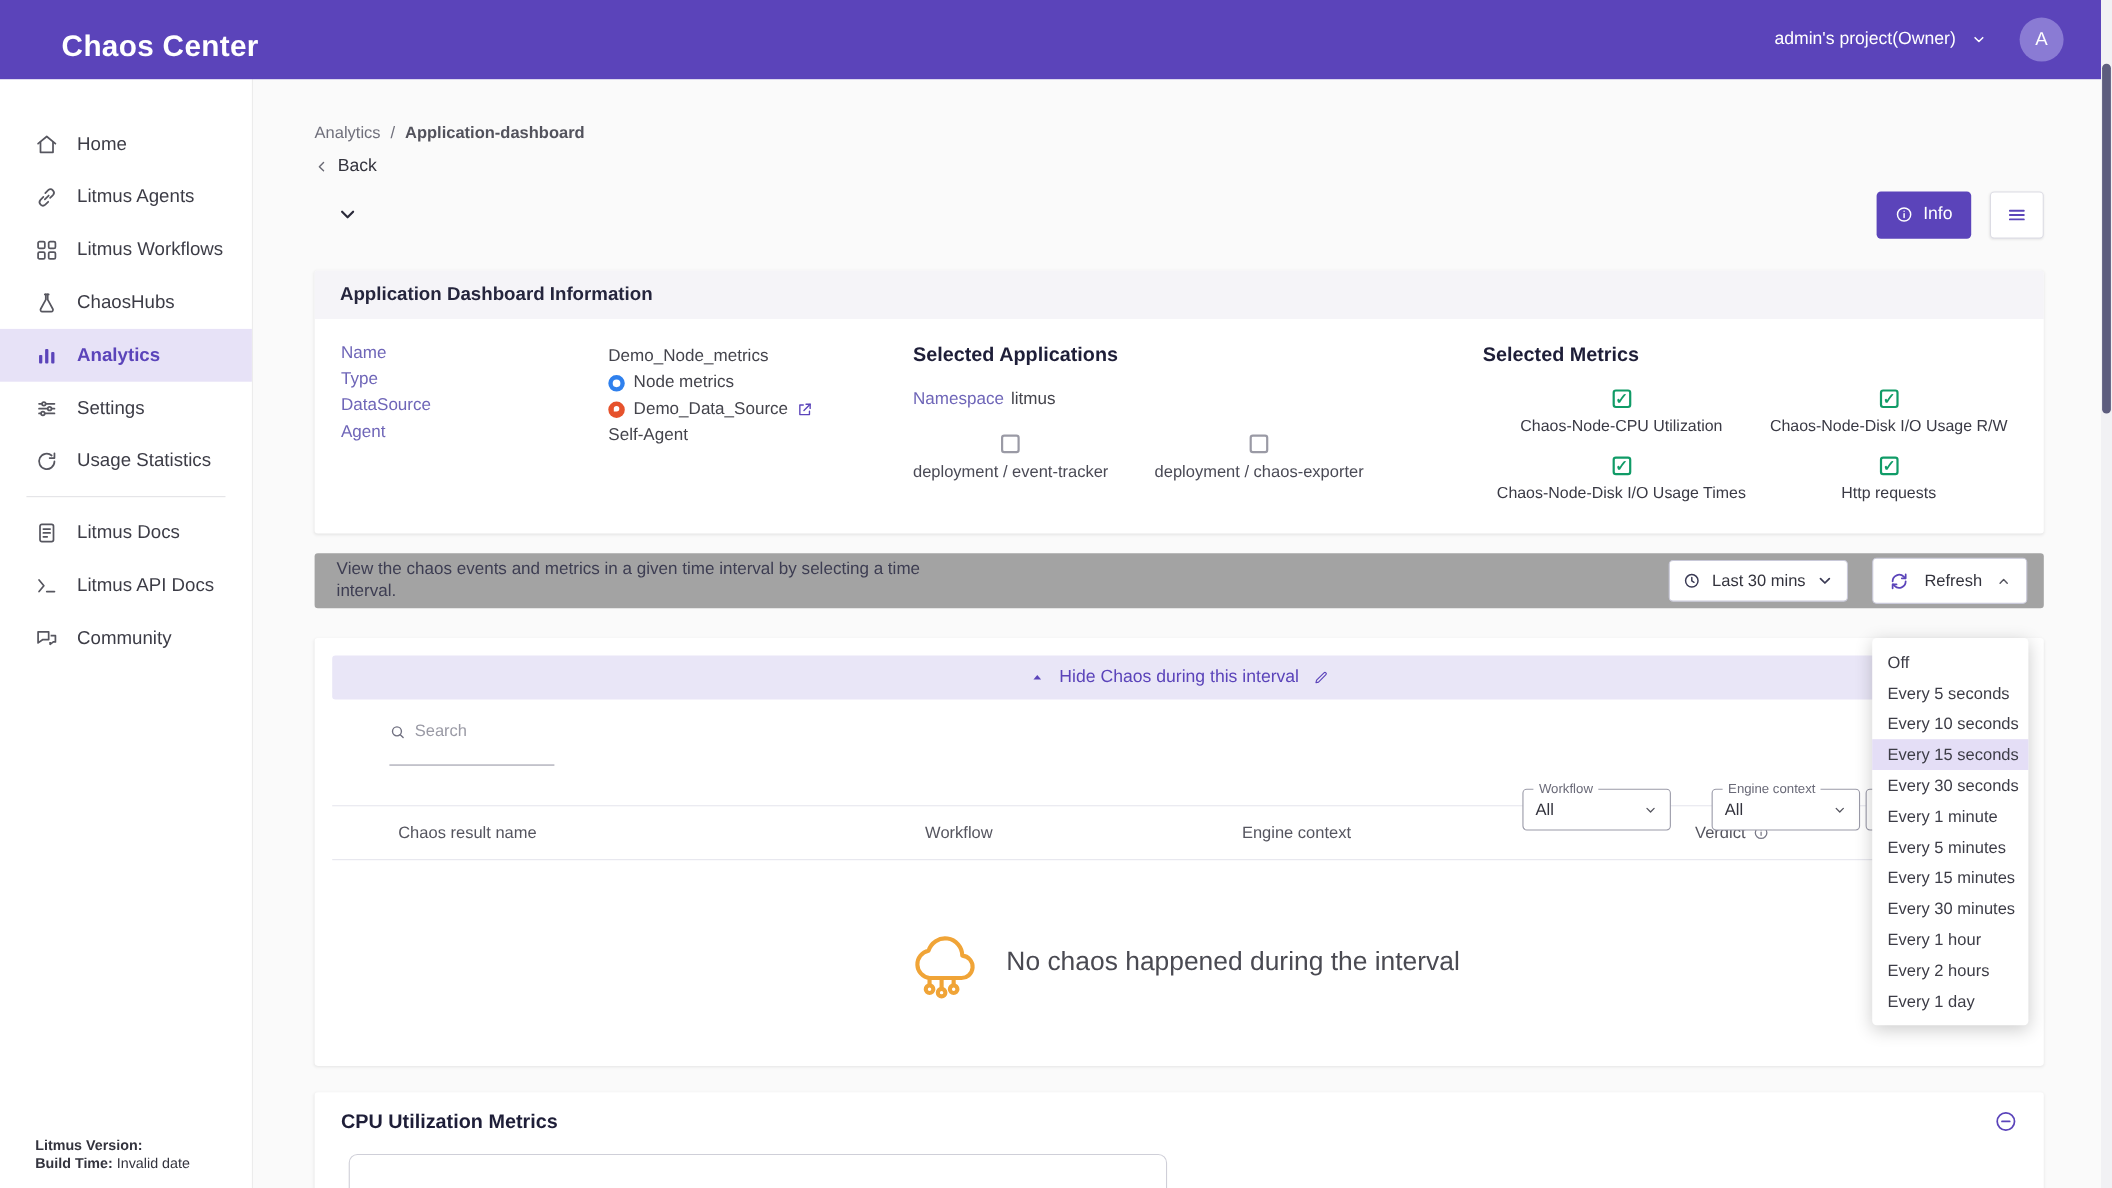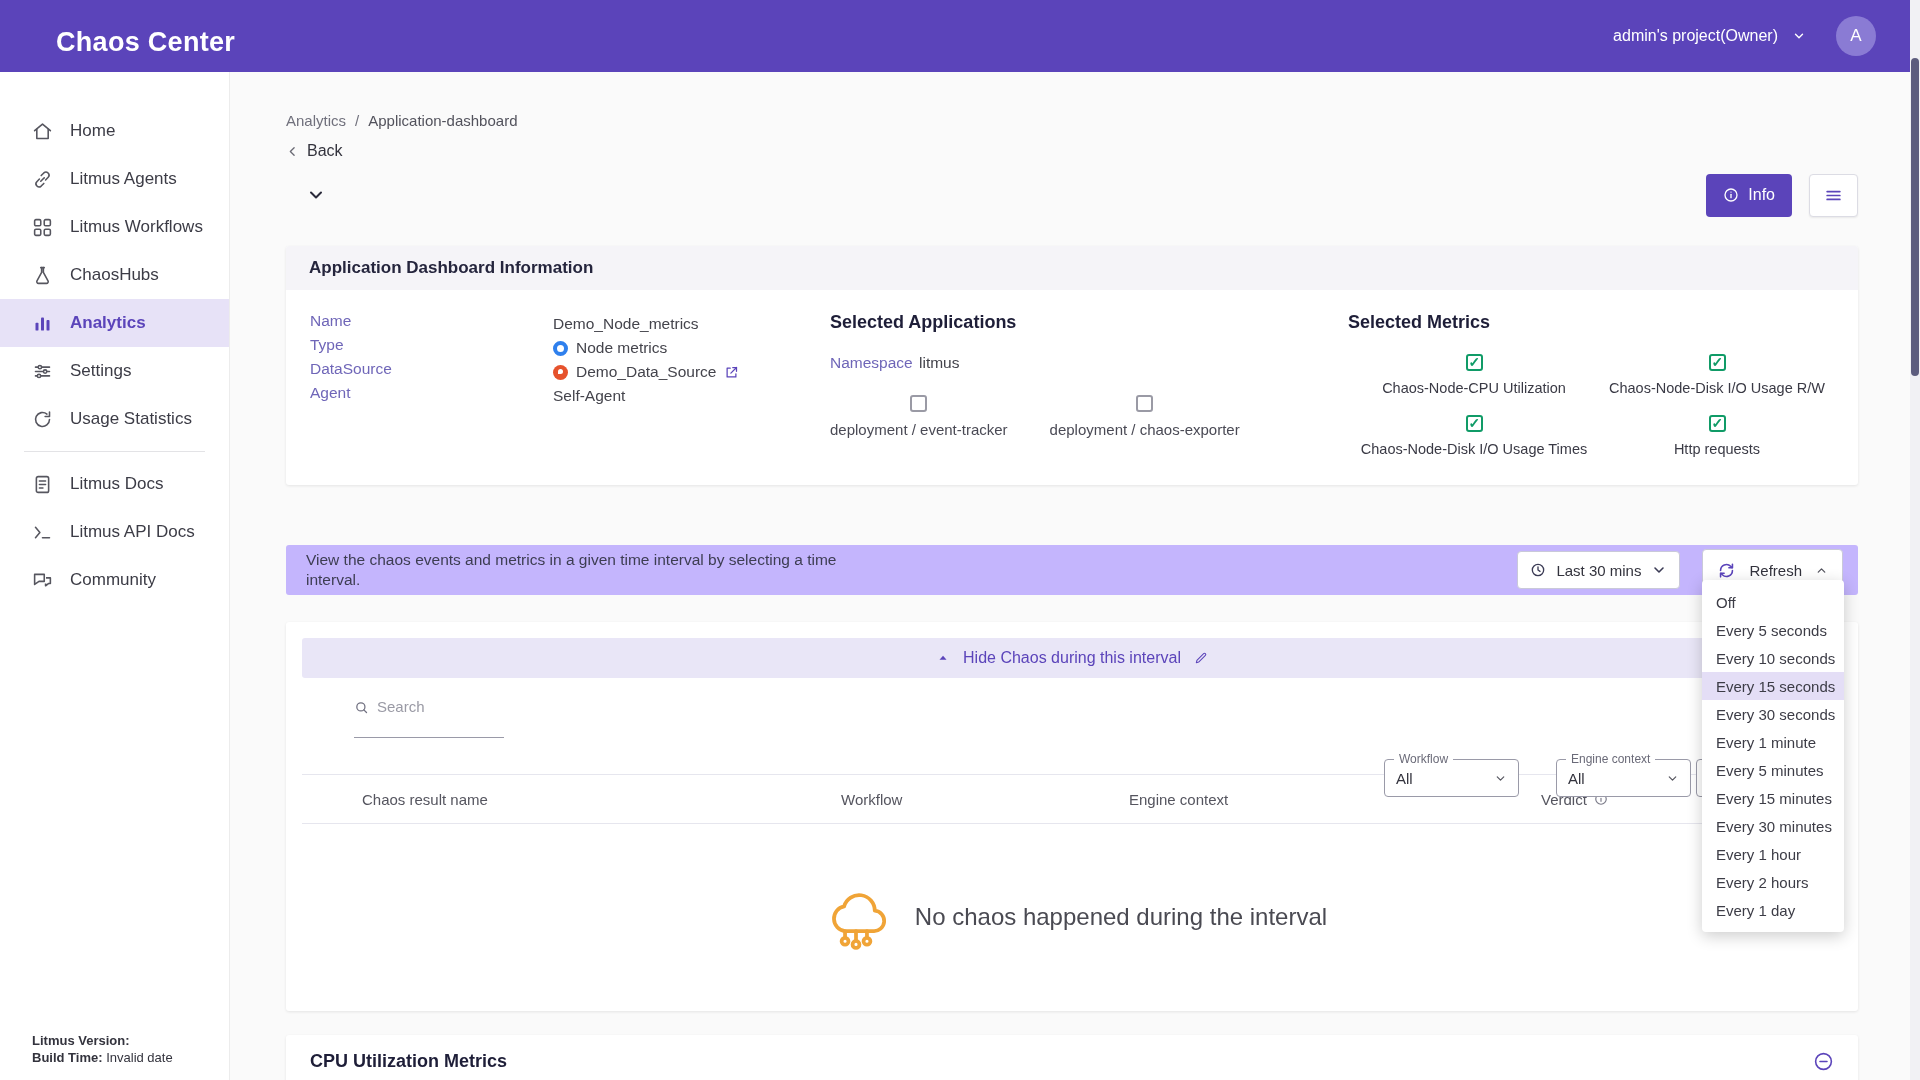--- a/index.html
+++ b/index.html
@@ -25,21 +25,21 @@
   .nav-item.active .icon { color:#5b44ba; }
   .sidebar-divider { height:1px; background:#e3e3e6; margin:8px 24px; }
   .sidebar-footer { position:absolute; left:32px; bottom:14px; font-size:13px; color:#33333d; line-height:17px; }
   .sidebar-footer b { font-weight:bold; }
 
   
   .main { position:absolute; left:230px; top:72px; width:1690px; height:1008px; overflow:hidden; }
   .content { padding:40px 62px 0 56px; }
 
   .breadcrumb { display:flex; gap:9px; font-size:15px; color:#70707c; }
-  .breadcrumb .current { color:#52525c; }
+  .breadcrumb .current { color:#52525c;font-weight:bold; }
   .breadcrumb .link { cursor:pointer; }
 
   .back-row { display:flex; align-items:center; gap:8px; margin-top:13px; font-size:16px; color:#33333d; cursor:pointer; }
   .back-chev { width:13px; height:13px; color:#6a6a74; }
 
   .title-row { display:flex; align-items:center; margin-top:12px; height:46px; }
   .page-title { font-size:29px; font-weight:bold; color:#17172e; }
   .page-title .name { font-style:italic; margin-left:10px; }
   .title-chev { width:20px; height:20px; color:#2a2a3a; margin-left:20px; cursor:pointer; }
   .title-actions { margin-left:auto; display:flex; gap:17px; }
@@ -70,21 +70,21 @@
   .app-opts { display:flex; gap:42px; margin-top:23px; }
   .chk-item { display:flex; align-items:center; gap:9px; font-size:15px; color:#4a4a55; cursor:pointer;flex-direction:column; }
   .chk { width:17px; height:17px; border:2px solid #9a9aa5; border-radius:3px; background:#fff; flex:0 0 17px; }
   .chk.checked { border-color:#109b67; position:relative; }
   .chk.checked::after { content:"\2713"; position:absolute; left:1px; top:-2px; color:#109b67; font-size:14px; font-weight:bold; }
 
   .metrics-grid { display:grid; grid-template-columns:252px auto; row-gap:19px; }
   .metrics-grid .chk-item { font-size:14.5px; color:#3a3a45; }
 
   
-  .interval-bar { margin-top:60px; height:50px; background:#c4b5fd; border-radius:3px; display:flex; align-items:center; padding:0 15px 0 20px; }
+  .interval-bar { margin-top:18px; height:50px; background:#a3a3a3; border-radius:3px; display:flex; align-items:center; padding:0 15px 0 20px; }
   .interval-text { font-size:15.5px; color:#3d3d52; width:565px; line-height:20px; }
   .interval-controls { margin-left:auto; display:flex; align-items:center; gap:22px; }
   .time-select { height:38px; background:#fff; border:1px solid #c9c9d9; border-radius:4px; display:flex; align-items:center; gap:10px; padding:0 12px; font-size:15px; color:#33333d; cursor:pointer; }
   .time-select .icon { width:16px; height:16px; color:#3b3b55; }
   .chev-sm { width:13px; height:13px; color:#55555f; }
   .refresh-box { height:42px; background:#fff; border:1px solid #c9c9d9; border-radius:4px; display:flex; align-items:center; padding:0 14px; gap:13px; cursor:pointer; }
   .refresh-box .refresh-icon { width:19px; height:19px; color:#5b44ba; }
   .refresh-box .lbl { font-size:15px; color:#33333d; }
 
   

